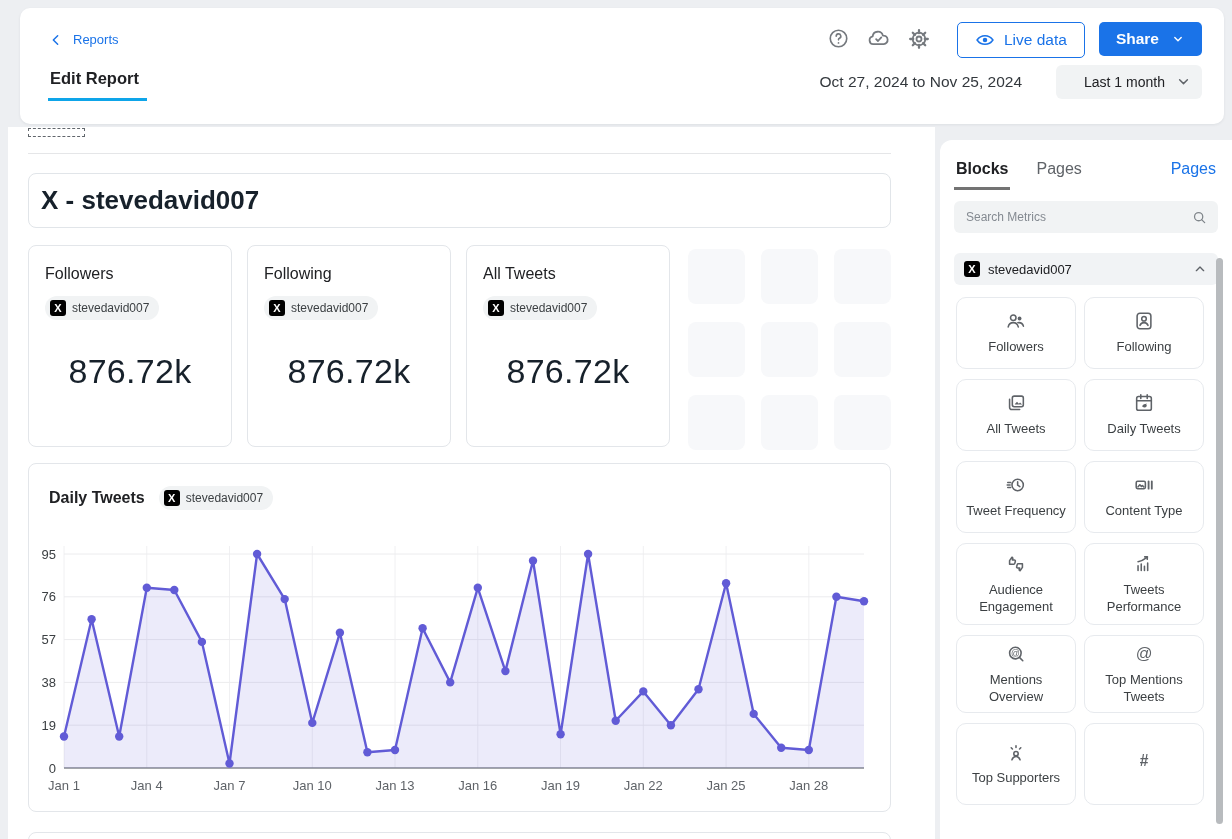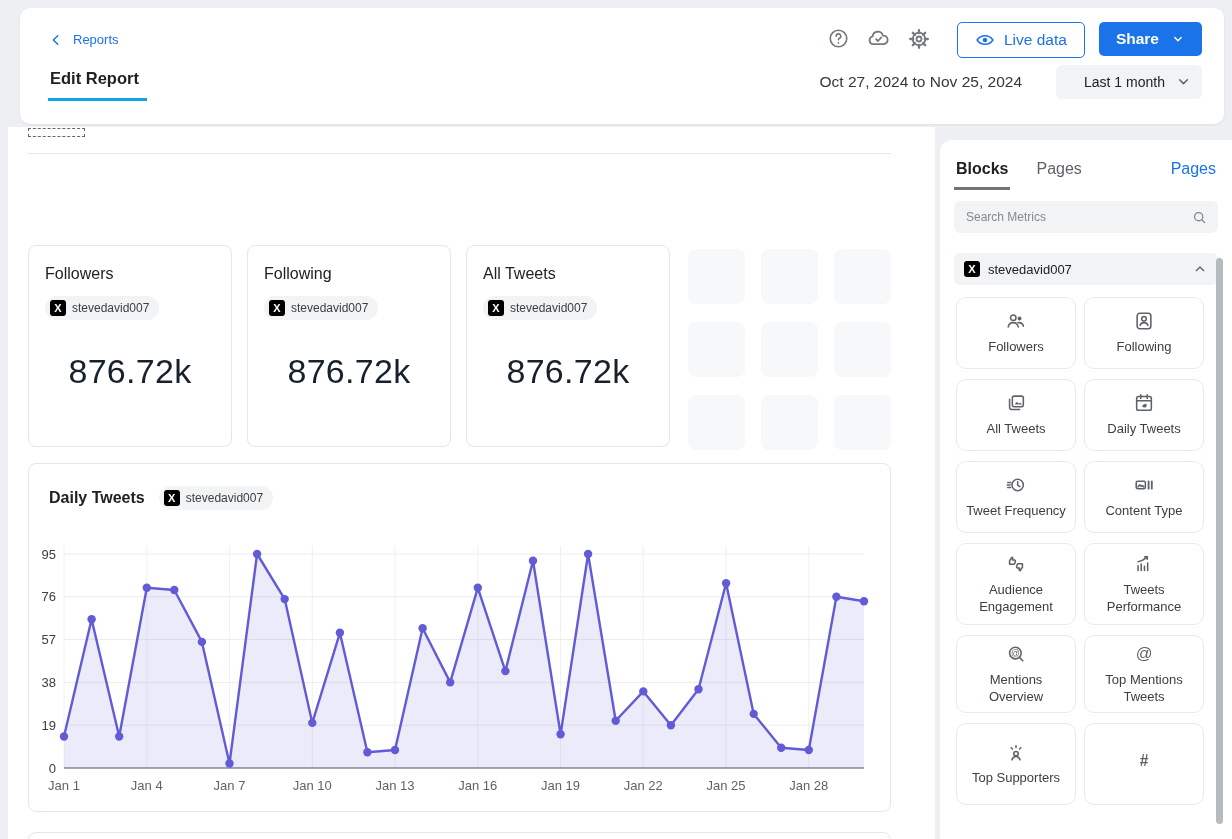--- a/index.html
+++ b/index.html
@@ -123,20 +123,23 @@
         </span>
       </div>
     </div>
   </div>
 </div>
 
 <div class="canvas">
   <div class="drop-ph"></div>
   <div class="canvas-divider"></div>
 
+  <div class="title-box">
+    <span>X - stevedavid007</span>
+  </div>
 
   <div class="cards-row">
       <div class="metric-card" style="left: 0px;"><div class="metric-title">Followers</div><div class="acct-badge">
           <span class="x-logo">X</span>
           <span>stevedavid007</span>
         </div><div class="metric-value">876.72k</div></div>
       <div class="metric-card" style="left: 219px;"><div class="metric-title">Following</div><div class="acct-badge">
           <span class="x-logo">X</span>
           <span>stevedavid007</span>
         </div><div class="metric-value">876.72k</div></div>

